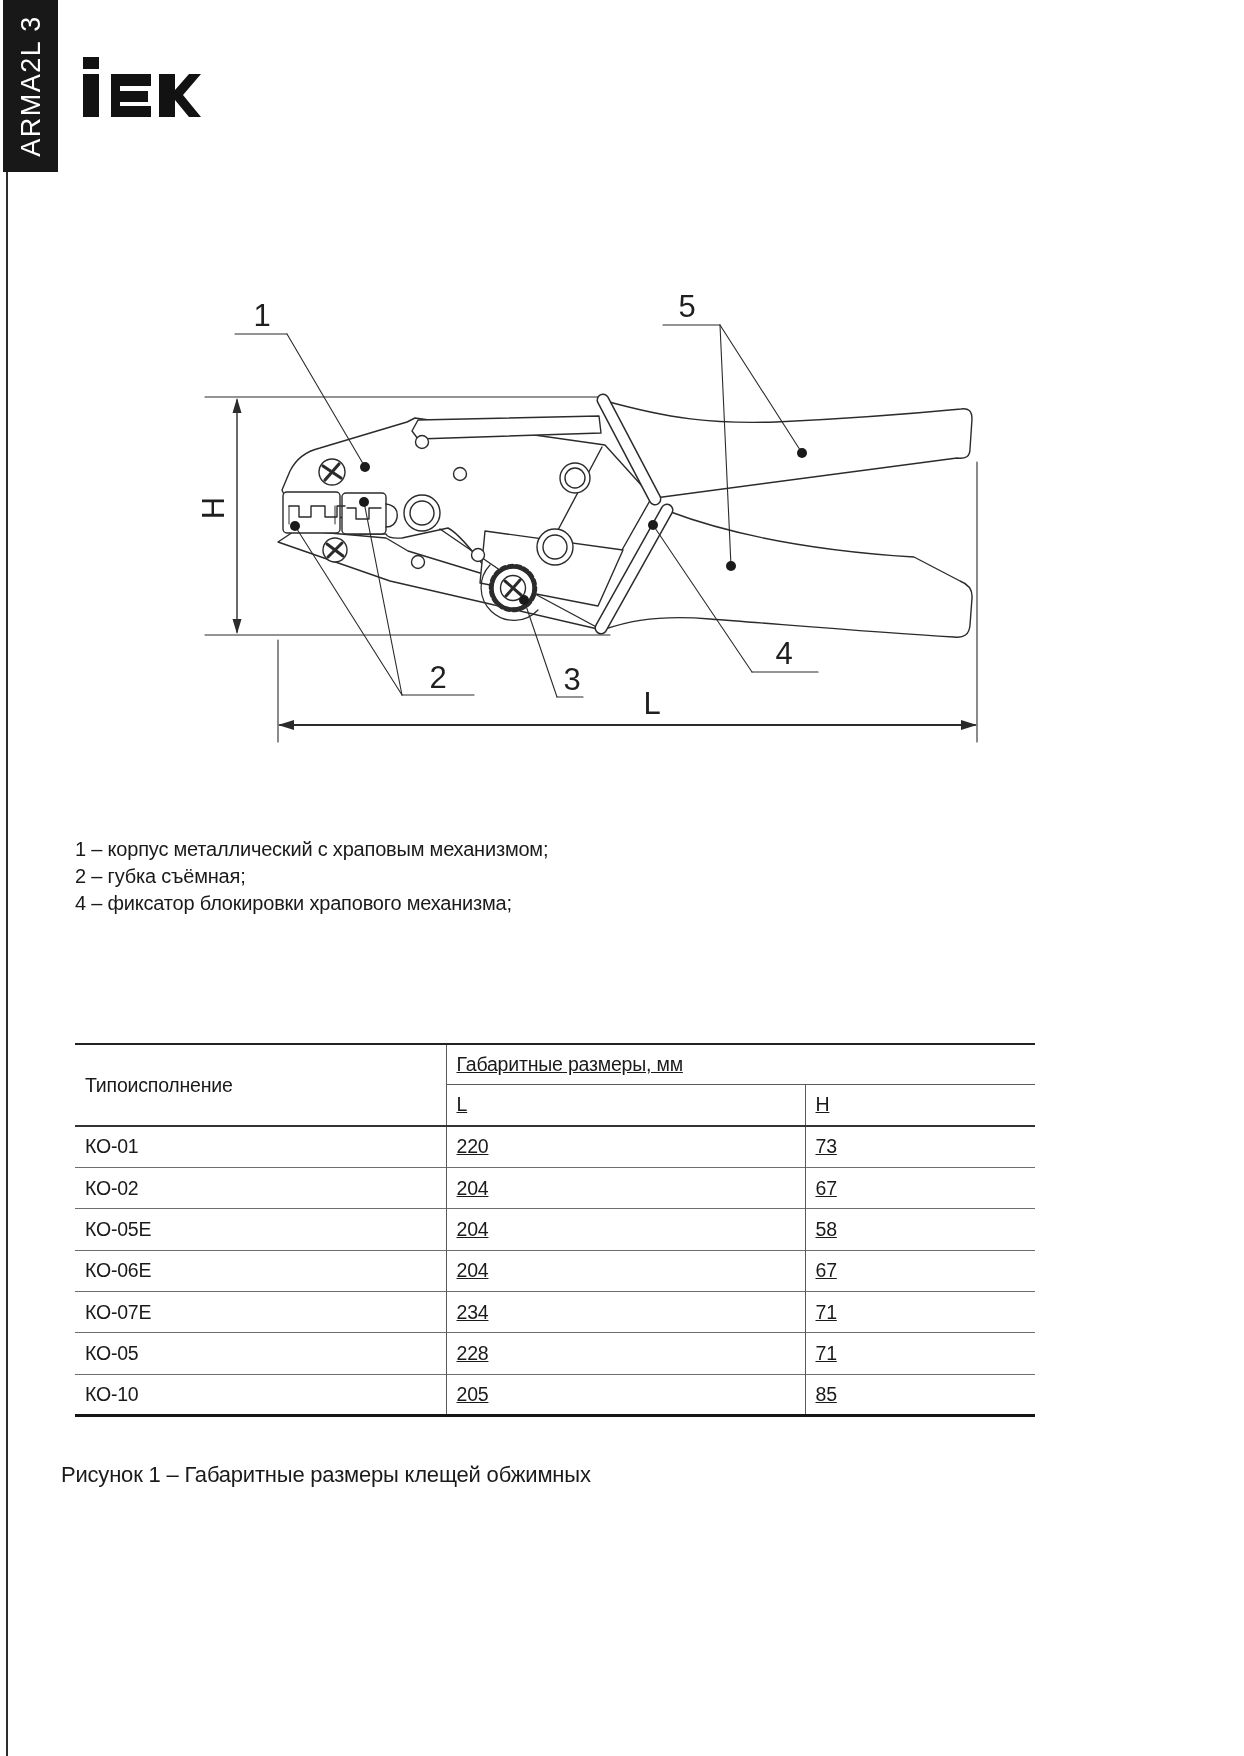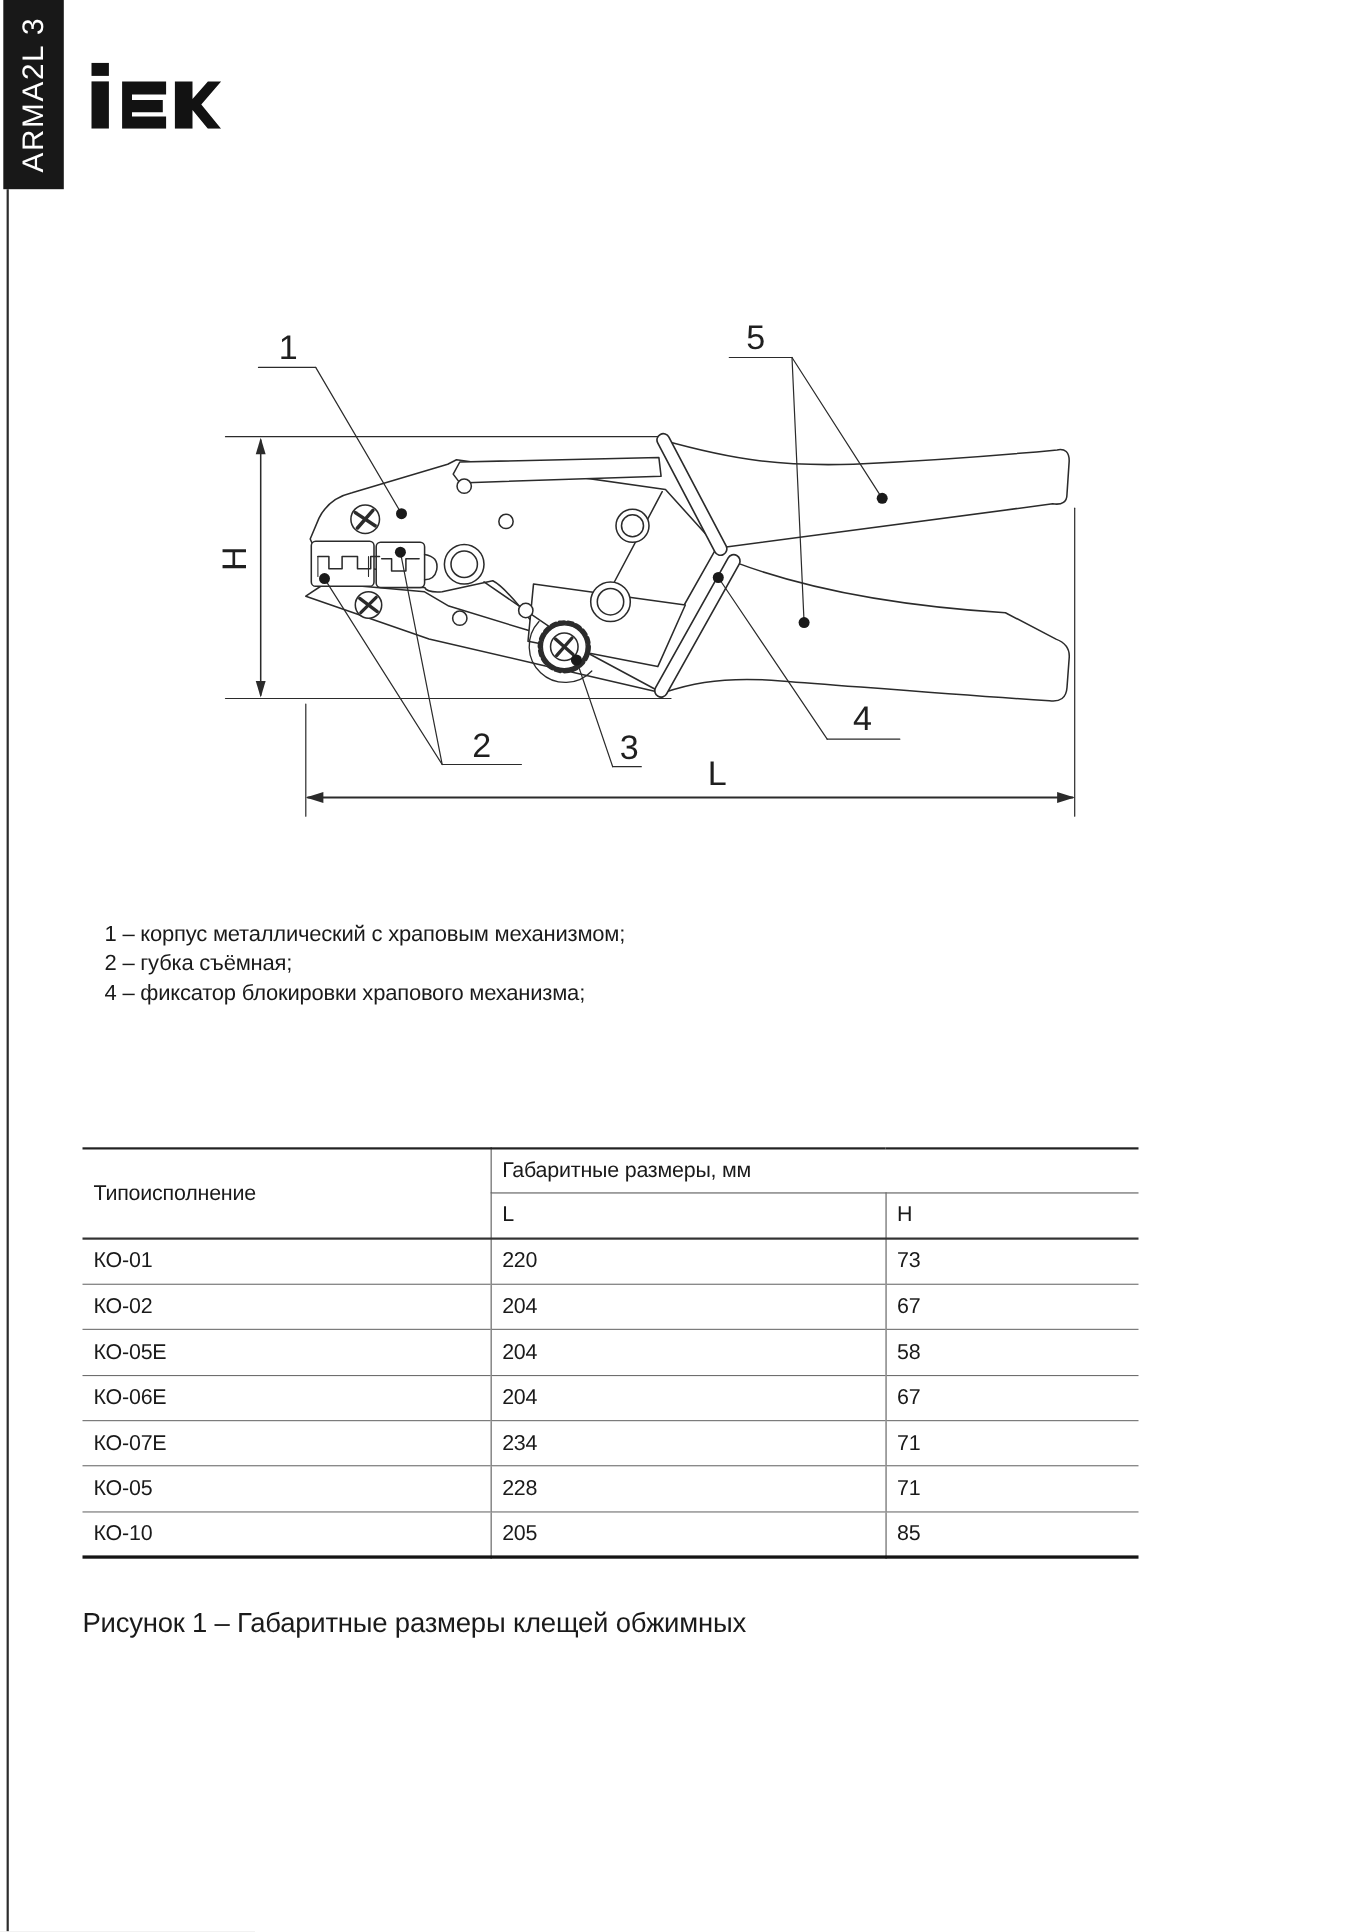--- a/index.html
+++ b/index.html
@@ -14,37 +14,37 @@
     position:absolute;left:50%;top:50%;transform:translate(-50%,-50%) rotate(-90deg);
     white-space:nowrap;color:#fff;font-size:27px;letter-spacing:1.5px;font-weight:400;
   }
   .left-rule{position:absolute;left:6px;top:172px;width:2px;height:1584px;background:#2c2c2c;}
   
   .logo{position:absolute;left:83px;top:57px;width:118px;height:60px;}
   
   .figure{position:absolute;left:150px;top:250px;width:850px;height:500px;}
   .figure text{font-family:"Liberation Sans",sans-serif;font-size:31px;fill:#1f1f1f;}
   
-  .legend{position:absolute;left:75px;top:836px;font-size:20px;line-height:27px;letter-spacing:-0.2px;margin-left:20px;}
+  .legend{position:absolute;left:75px;top:836px;font-size:20px;line-height:27px;letter-spacing:-0.2px;}
   
   .spec-table{
     position:absolute;left:75px;top:1043px;width:960px;
     border-collapse:collapse;table-layout:fixed;font-size:19.5px;letter-spacing:-0.2px;
     border-top:2px solid #222;border-bottom:3px solid #151515;
   }
   .spec-table td{padding:0 6px 0 10px;vertical-align:middle;font-weight:400;}
   .spec-table thead{border-bottom:2px solid #333;}
   .spec-table tr.hdr1{height:40px;}
   .spec-table tr.hdr2{height:42px;}
   .spec-table tbody tr{height:41.4px;}
   .spec-table tbody td{border-top:1.2px solid #6e6e6e;}
-  .spec-table td.vline{border-left:1.4px solid #5a5a5a;}
+  .spec-table td.vline{border-left:1.4px solid #5a5a5a;text-decoration:underline;}
   .spec-table td.gab{border-bottom:1.4px solid #5a5a5a;}
   
-  .caption{position:absolute;left:75px;top:1462px;font-size:25px;letter-spacing:-0.2px;}
+  .caption{position:absolute;left:61px;top:1462px;font-size:22px;letter-spacing:-0.2px;}
 </style>
 </head>
 <body>
 
 <div class="page">
 
   <div class="side-tab">
     <span>ARMA2L 3</span>
   </div>
   <div class="left-rule"></div>

